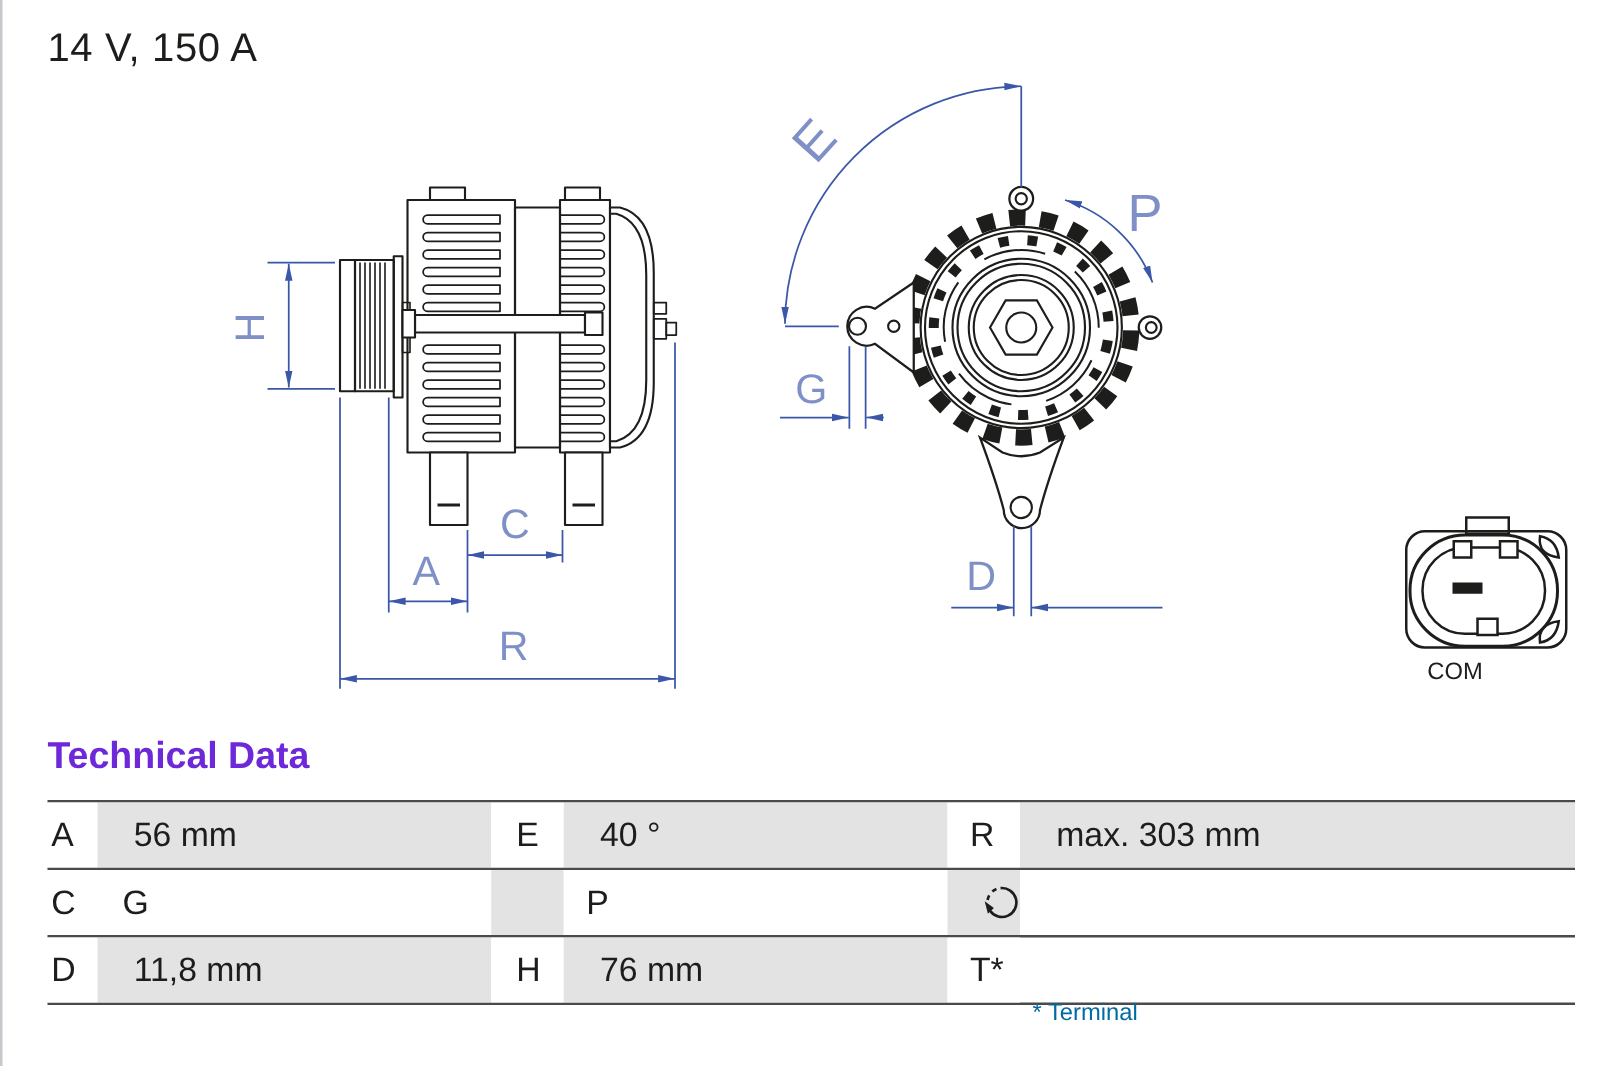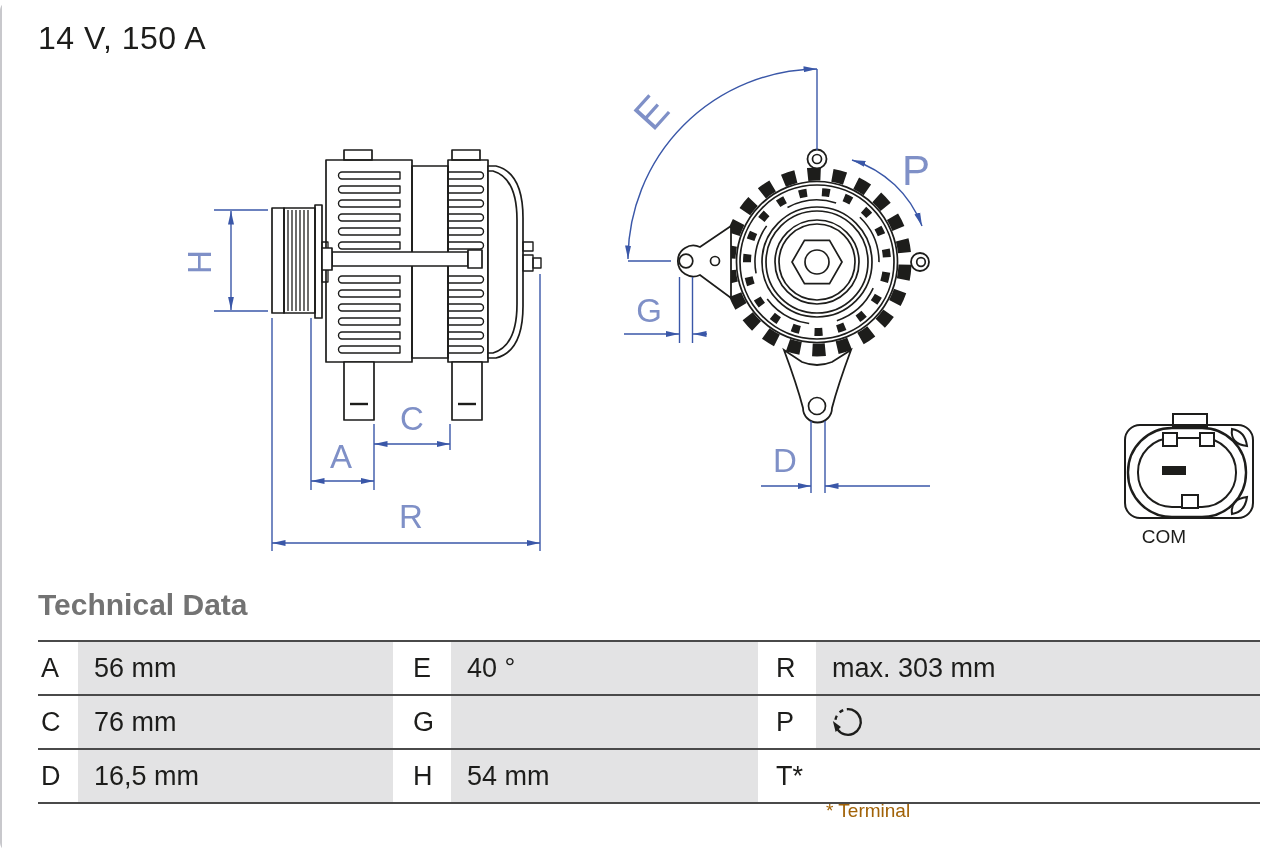--- a/index.html
+++ b/index.html
@@ -1,44 +1,44 @@
 <!DOCTYPE html>
 <html><head>
 <meta charset="utf-8">
 <style>
   html,body{margin:0;padding:0;background:#ffffff;}
   .page{
     position:relative;width:1280px;height:853px;background:#ffffff;overflow:hidden;
-    font-family:"Liberation Sans",sans-serif;color:#1d1d1b;border-radius:11px;
+    font-family:"Liberation Sans",sans-serif;color:#1d1d1b;
   }
   .page::before{content:"";position:absolute;left:0;top:0;width:2px;height:853px;background:#c8c8cc;}
   .title{
     position:absolute;left:38px;top:20px;font-size:32px;font-weight:400;
     letter-spacing:0.5px;color:#1d1d1b;white-space:pre;
   }
   .drawing{position:absolute;left:0;top:0;}
   .tech-heading{
-    position:absolute;left:38px;top:588px;font-size:30px;font-weight:700;color:#737373;
+    position:absolute;left:38px;top:588px;font-size:30px;font-weight:700;color:#6d28d9;
   }
   .t-table{
     position:absolute;left:38px;top:640px;width:1222px;
     border-top:2px solid #4a4a4a;
   }
   .t-row{
     display:grid;grid-template-columns:40px 315px 58px 307px 58px 444px;
     height:52px;align-items:center;border-bottom:2px solid #4a4a4a;
     font-size:27px;
   }
   .t-row .cell{height:52px;display:flex;align-items:center;}
   .lab{background:#ffffff;padding-left:3px;}
   .lab2{padding-left:20px;}
   .lab3{padding-left:18px;}
-  .val{background:#e3e3e4;padding-left:16px;}
+  .val{background:#e3e3e4;padding-left:29px;}
   .footnote{
-    position:absolute;left:826px;top:800px;font-size:19px;color:#a16207;
+    position:absolute;left:826px;top:800px;font-size:19px;color:#0369a1;
   }
   .rot-icon{display:block;}
   svg text{font-family:"Liberation Sans",sans-serif;}
   .dimlbl{fill:#7f90c7;font-size:33px;}
   .dimlbl-big{fill:#7f90c7;font-size:42px;}
   .com-lbl{fill:#1d1d1b;font-size:19px;}
 </style>
 </head>
 <body>
 
@@ -219,36 +219,35 @@
     <div class="t-row">
       <div class="cell lab">A</div>
       <div class="cell val">56 mm</div>
       <div class="cell lab lab2">E</div>
       <div class="cell val">40 °</div>
       <div class="cell lab lab3">R</div>
       <div class="cell val">max. 303 mm</div>
     </div>
     <div class="t-row">
       <div class="cell lab">C</div>
-      <div class="cell val">76 mm</div>
       <div class="cell lab lab2">G</div>
       <div class="cell val"></div>
       <div class="cell lab lab3">P</div>
       <div class="cell val">
         <svg class="rot-icon" width="32" height="32" viewBox="0 0 30 30">
           <path d="M13.9,3.05 A12,12 0 1 1 5.2,21.9" fill="none" stroke="#1d1d1b" stroke-width="2.2"></path>
           <path d="M3.2,12.9 A12,12 0 0 1 10.9,3.7" fill="none" stroke="#1d1d1b" stroke-width="2.2" stroke-dasharray="4 4"></path>
           <polygon points="0.8,14.0 8.4,19.6 3.4,24.4" fill="#1d1d1b"></polygon>
         </svg>
       </div>
     </div>
     <div class="t-row">
       <div class="cell lab">D</div>
-      <div class="cell val">16,5 mm</div>
+      <div class="cell val">11,8 mm</div>
       <div class="cell lab lab2">H</div>
-      <div class="cell val">54 mm</div>
+      <div class="cell val">76 mm</div>
       <div class="cell lab lab3">T*</div>
     </div>
   </div>
 
   <div class="footnote">* Terminal</div>
 
 </div>
 
 </body></html>

